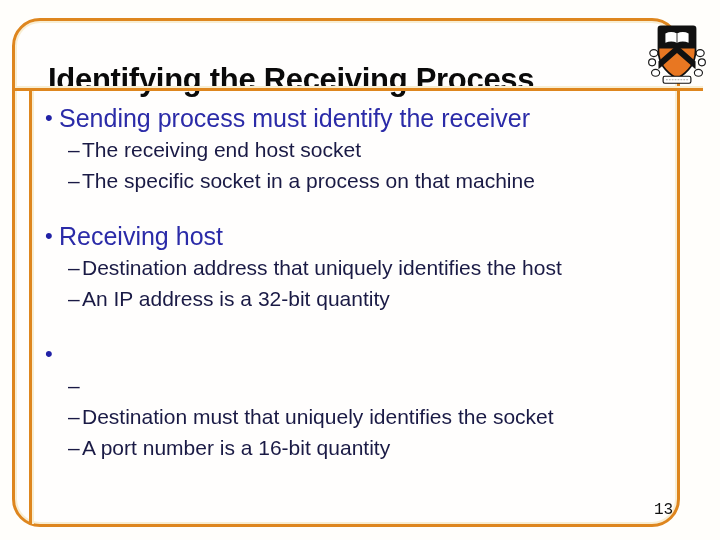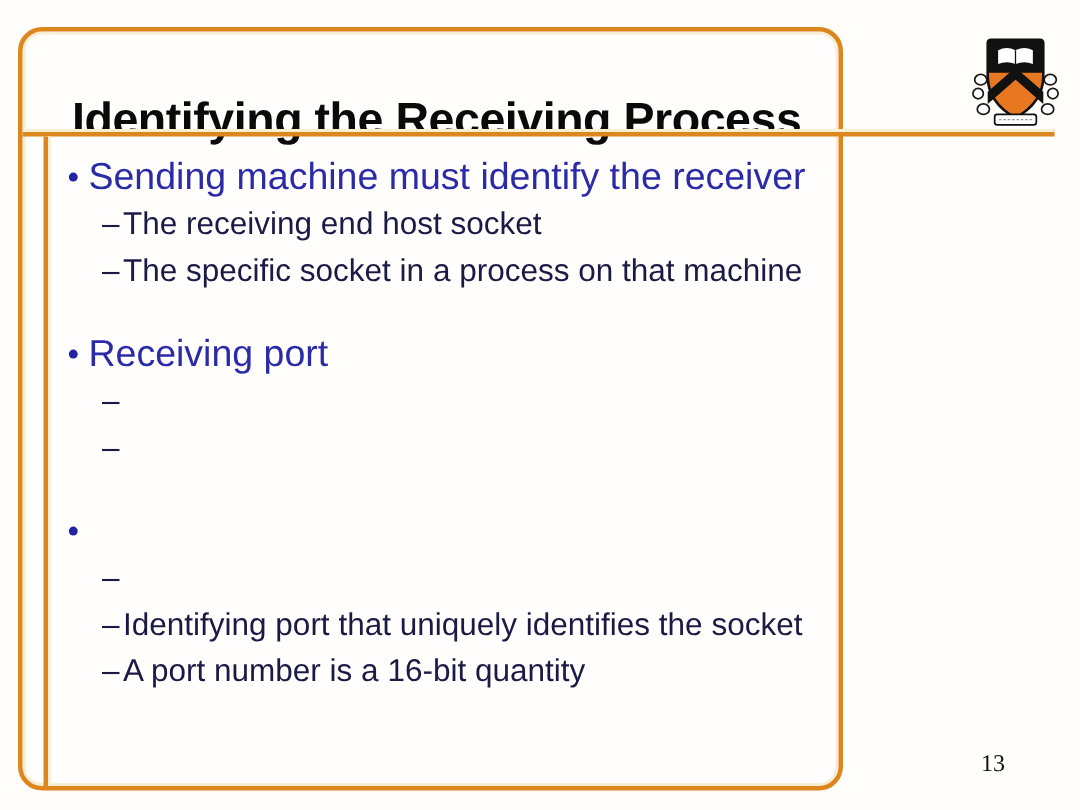--- a/index.html
+++ b/index.html
@@ -3,23 +3,23 @@
 <meta charset="utf-8">
 <style>
   html,body{margin:0;padding:0;background:#fffefb;}
   .slide{
     position:relative;width:720px;height:540px;overflow:hidden;
     background:#fffefb;
     font-family:"Liberation Sans","DejaVu Sans",sans-serif;
   }
   
   .outer-frame{
-    position:absolute;left:12px;top:18px;width:550px;height:509px;
+    position:absolute;left:12px;top:18px;width:668px;height:509px;
     box-sizing:border-box;
-    border:3px solid #de861e;border-radius:16px;
+    border:3px solid #de861e;border-radius:28px;
     background:#fffefd;
     box-shadow:inset 0 0 0 2px #f8eed3;
   }
   
   .slide-title{
     position:absolute;left:33px;top:42px;
     font-size:31px;font-weight:700;color:#0a0a0a;
     letter-spacing:-0.3px;white-space:nowrap;line-height:34px;
   }
   
@@ -48,21 +48,21 @@
   .bullet-marker{
     width:14px;flex:0 0 14px;font-size:22px;line-height:32px;color:#2222a6;
   }
   .sub-bullet-item{
     display:flex;align-items:flex-start;
     margin-left:23px;color:#1a1a45;font-size:21px;line-height:31px;
   }
   .dash-marker{width:14px;flex:0 0 14px;line-height:31px;}
   .page-number{
     position:absolute;left:654px;top:501px;
-    font-family:Liberation Serif, serif;
+    font-family:Liberation Mono, monospace;
     font-size:16px;color:#111;
   }
 </style>
 </head>
 <body>
 
 <div class="slide">
 
   <div class="outer-frame">
 
@@ -93,55 +93,57 @@
     </svg>
 
     <div class="title-separator"></div>
     <div class="content-left-rule"></div>
 
     <div class="content">
 
       <div class="section">
         <div class="bullet-item">
           <span class="bullet-marker">•</span>
-          <span>Sending machine must identify the receiver</span>
+          <span>Sending process must identify the receiver</span>
         </div>
         <div class="sub-bullet-item">
           <span class="dash-marker">–</span>
           <span>The receiving end host socket</span>
         </div>
         <div class="sub-bullet-item">
           <span class="dash-marker">–</span>
           <span>The specific socket in a process on that machine</span>
         </div>
       </div>
 
       <div class="section">
         <div class="bullet-item">
           <span class="bullet-marker">•</span>
-          <span>Receiving port</span>
+          <span>Receiving host</span>
         </div>
         <div class="sub-bullet-item">
           <span class="dash-marker">–</span>
+          <span>Destination address that uniquely identifies the host</span>
         </div>
         <div class="sub-bullet-item">
           <span class="dash-marker">–</span>
+          <span>An IP address is a 32-bit quantity</span>
         </div>
       </div>
 
       <div class="section">
         <div class="bullet-item">
           <span class="bullet-marker">•</span>
         </div>
         <div class="sub-bullet-item">
           <span class="dash-marker">–</span>
         </div>
         <div class="sub-bullet-item">
           <span class="dash-marker">–</span>
-          <span>Identifying port that uniquely identifies the socket</span>
+          <span>Destination must that uniquely identifies the socket</span>
         </div>
         <div class="sub-bullet-item">
           <span class="dash-marker">–</span>
           <span>A port number is a 16-bit quantity</span>
         </div>
       </div>
 
     </div>
   </div>
 

